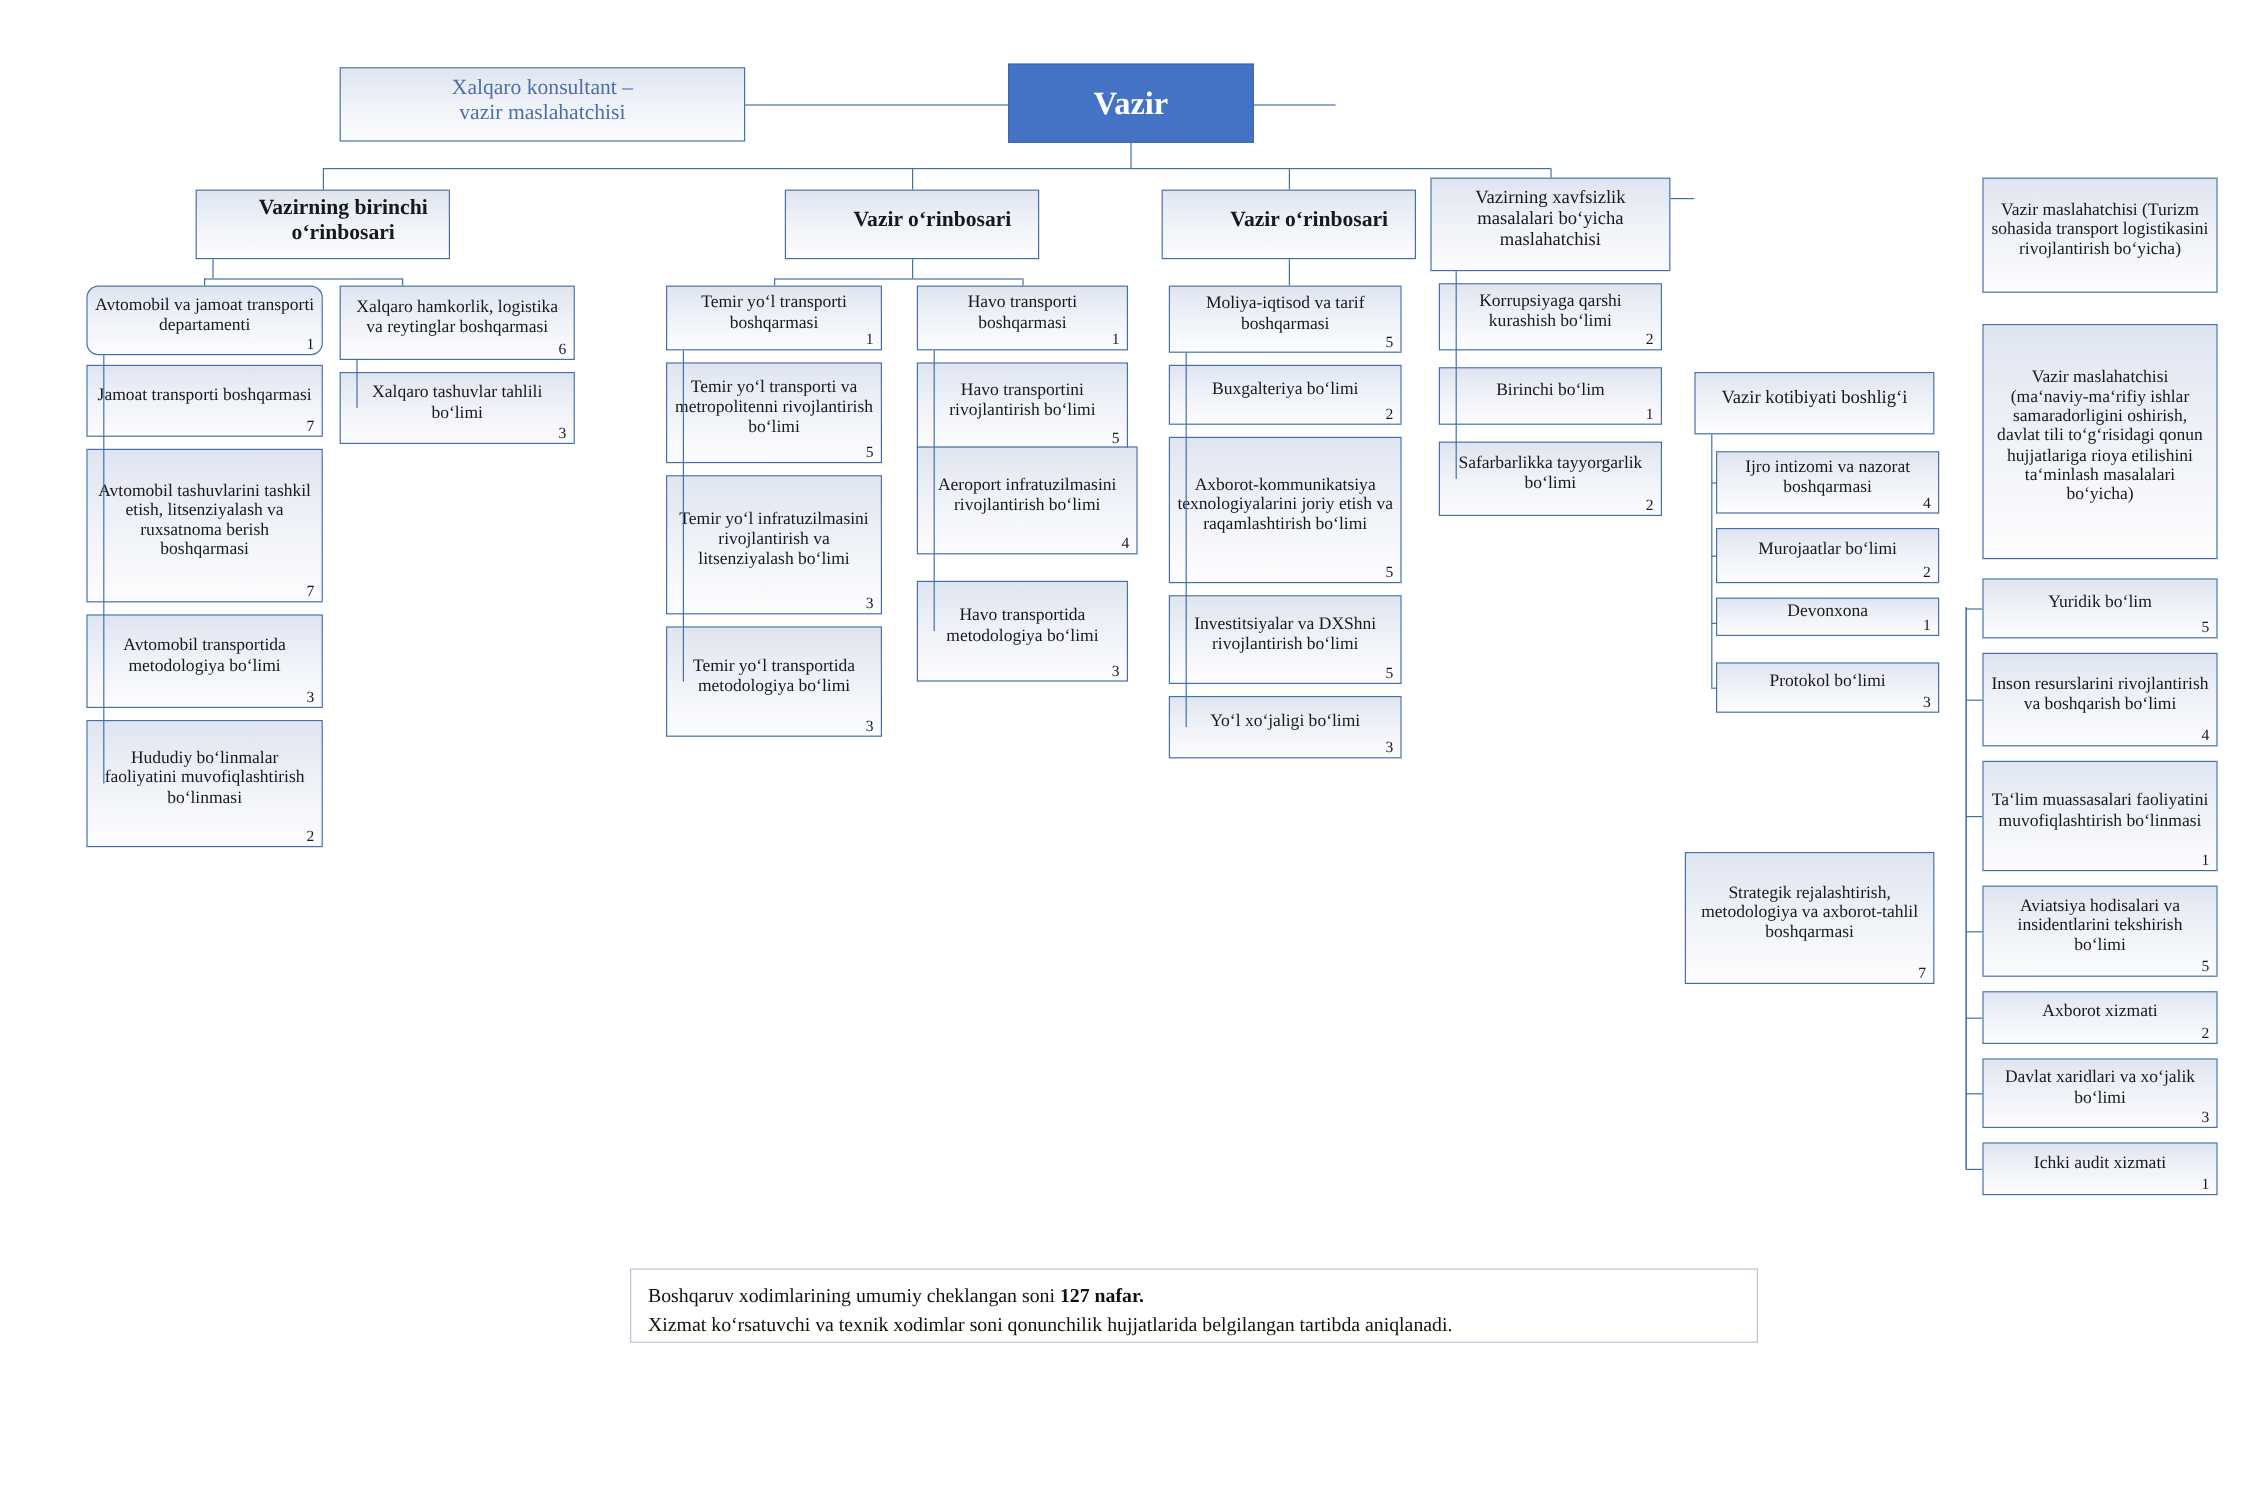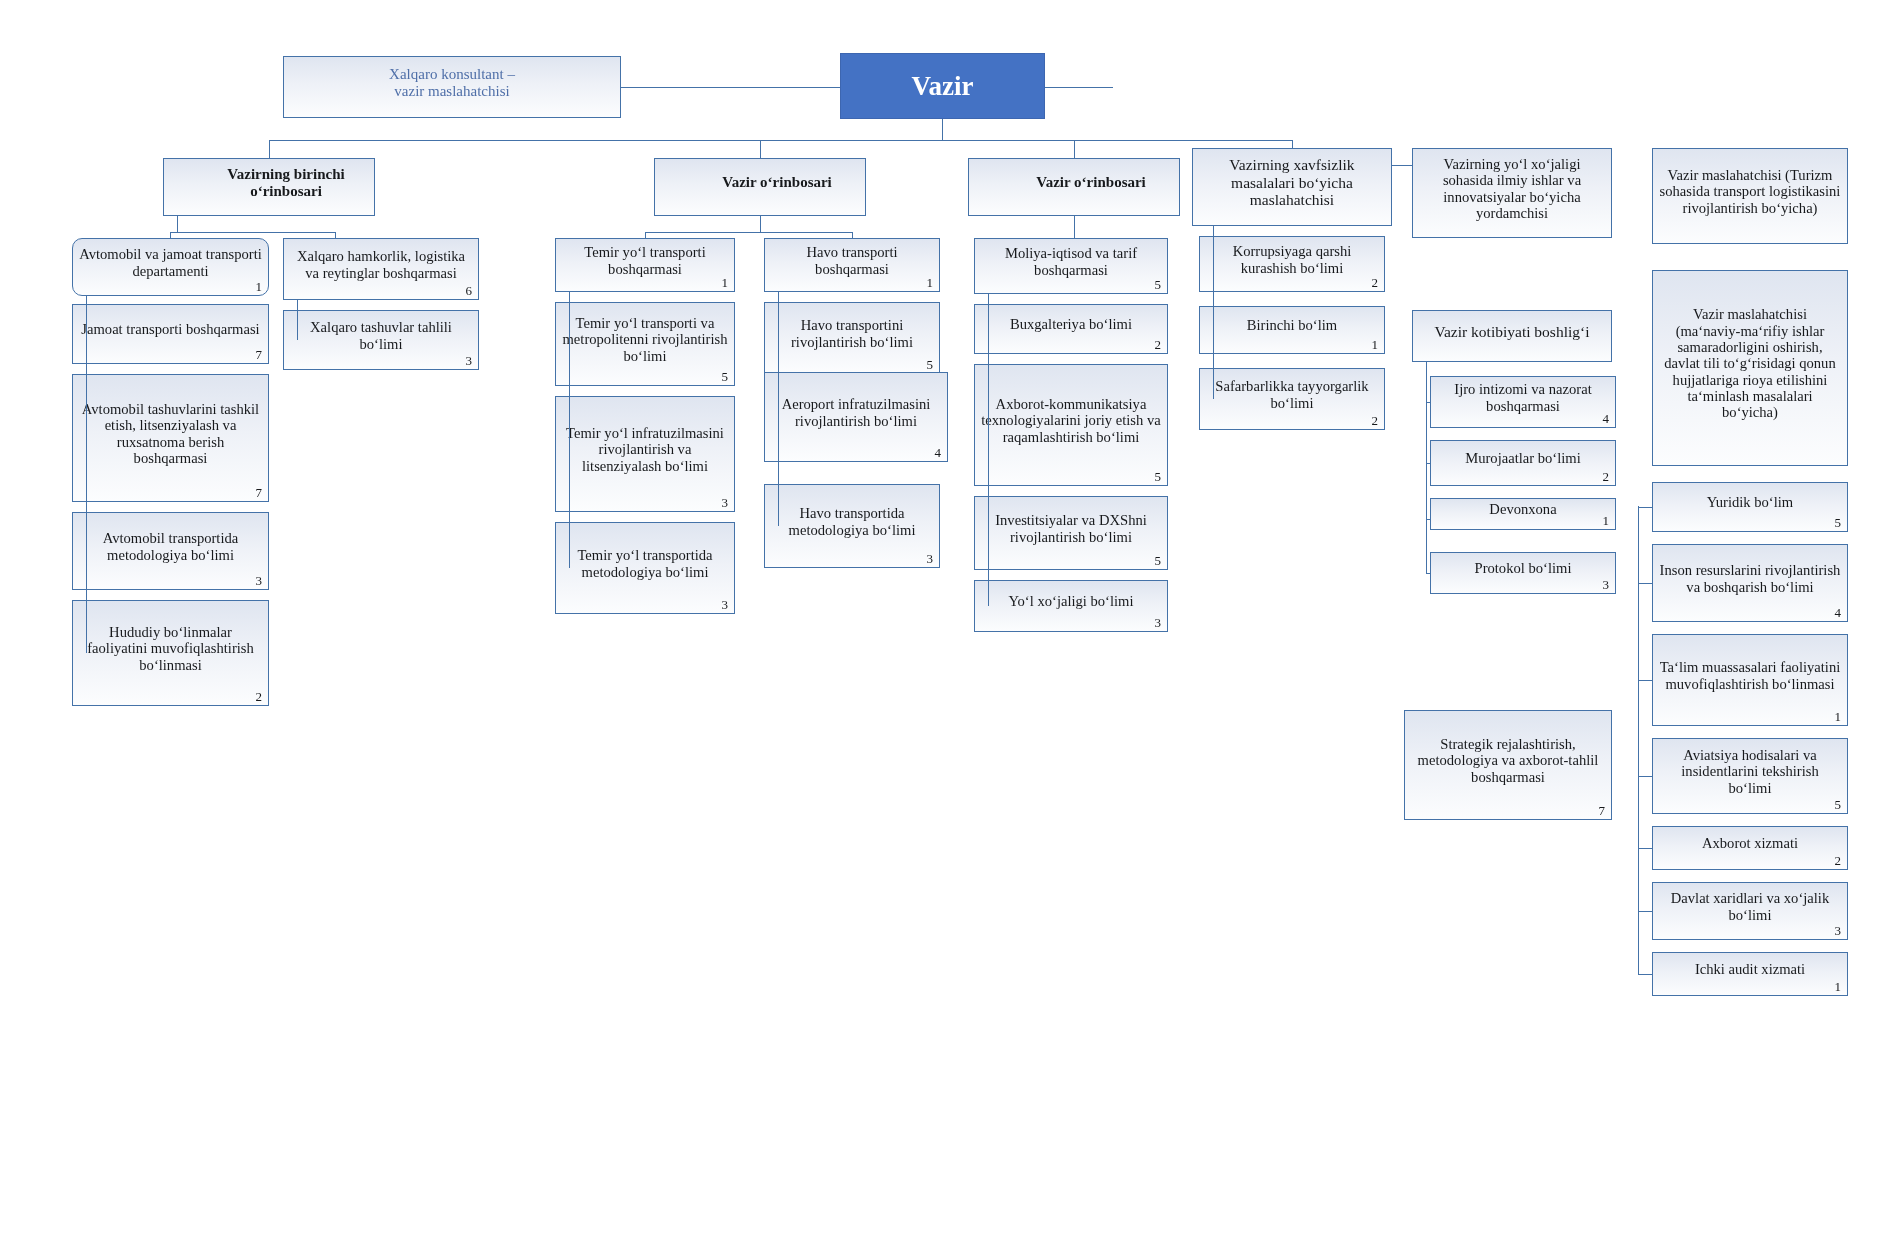--- a/index.html
+++ b/index.html
@@ -17,21 +17,21 @@
   .node .cnt{position:absolute;right:6px;bottom:2px;font-size:13px;color:#17191c;
              line-height:1;}
 
   .root{background:#4472c4;border:1.4px solid #3d66b0;color:#ffffff;
         font-weight:bold;font-size:27px;padding-bottom:3px;}
   .soft{color:#4f6fa8;}
   .bold{font-weight:bold;padding-left:40px;}
 
   .f15{font-size:15.5px;}
   .f14{font-size:14.6px;}
-  .f16{font-size:15px;}
+  .f16{font-size:18px;}
 
   .ln{position:absolute;background:#4472a8;}
   .lnh{height:1.4px;}
   .lnv{width:1.4px;}
 
   .footer{position:absolute;box-sizing:border-box;border:1px solid #b9c4d6;
           background:#ffffff;padding:10px 14px;font-size:16.5px;
           line-height:1.45;color:#111;text-align:left;}
   .footer b{font-weight:bold;}
 </style>
@@ -184,23 +184,20 @@
       <span class="cnt">1</span>
     </div>
     <div class="node f14" style="left: 1199px; top: 368px; width: 186px; height: 62px; justify-content: center;">
       <span class="txt">Safarbarlikka tayyorgarlik bo‘limi</span>
       <span class="cnt">2</span>
     </div>
     <div class="ln lnv" style="left: 1213px; top: 226px; height: 173px;"></div>
     <div class="ln lnh" style="left: 1213px; top: 264px;"></div>
     <div class="ln lnh" style="left: 1213px; top: 330px;"></div>
     <div class="ln lnh" style="left: 1213px; top: 399px;"></div>
-    <div class="node f14" style="left: 1412px; top: 148px; width: 200px; height: 90px;">
-      <span class="txt">Vazirning yo‘l xo‘jaligi sohasida ilmiy ishlar va innovatsiyalar bo‘yicha yordamchisi</span>
-    </div>
     <div class="ln lnh" style="left: 1392px; top: 165px; width: 20px;"></div>
     <div class="node f15" style="left: 1412px; top: 310px; width: 200px; height: 52px;">
       <span class="txt">Vazir kotibiyati boshlig‘i</span>
     </div>
     <div class="node f14" style="left: 1430px; top: 376px; width: 186px; height: 52px;">
       <span class="txt">Ijro intizomi va nazorat boshqarmasi</span>
       <span class="cnt">4</span>
     </div>
     <div class="node f14" style="left: 1430px; top: 440px; width: 186px; height: 46px;">
       <span class="txt">Murojaatlar bo‘limi</span>
@@ -259,13 +256,17 @@
     </div>
     <div class="ln lnv" style="left: 1638px; top: 506px; height: 468px;"></div>
     <div class="ln lnh" style="left: 1638px; top: 507px; width: 14px;"></div>
     <div class="ln lnh" style="left: 1638px; top: 583px; width: 14px;"></div>
     <div class="ln lnh" style="left: 1638px; top: 680px; width: 14px;"></div>
     <div class="ln lnh" style="left: 1638px; top: 776px; width: 14px;"></div>
     <div class="ln lnh" style="left: 1638px; top: 848px; width: 14px;"></div>
     <div class="ln lnh" style="left: 1638px; top: 911px; width: 14px;"></div>
     <div class="ln lnh" style="left: 1638px; top: 974px; width: 14px;"></div>
     <div class="ln lnv" style="left: 1638px; top: 506px; height: 468px;"></div>
+    <div class="footer" style="left: 525px; top: 1057px; width: 940px; height: 62px;">
+      <div><span>Boshqaruv xodimlarining umumiy cheklangan soni </span><b>127 nafar.</b></div>
+      <div>Xizmat ko‘rsatuvchi va texnik xodimlar soni qonunchilik hujjatlarida belgilangan tartibda aniqlanadi.</div>
+    </div>
   </div>
 
 </body></html>

